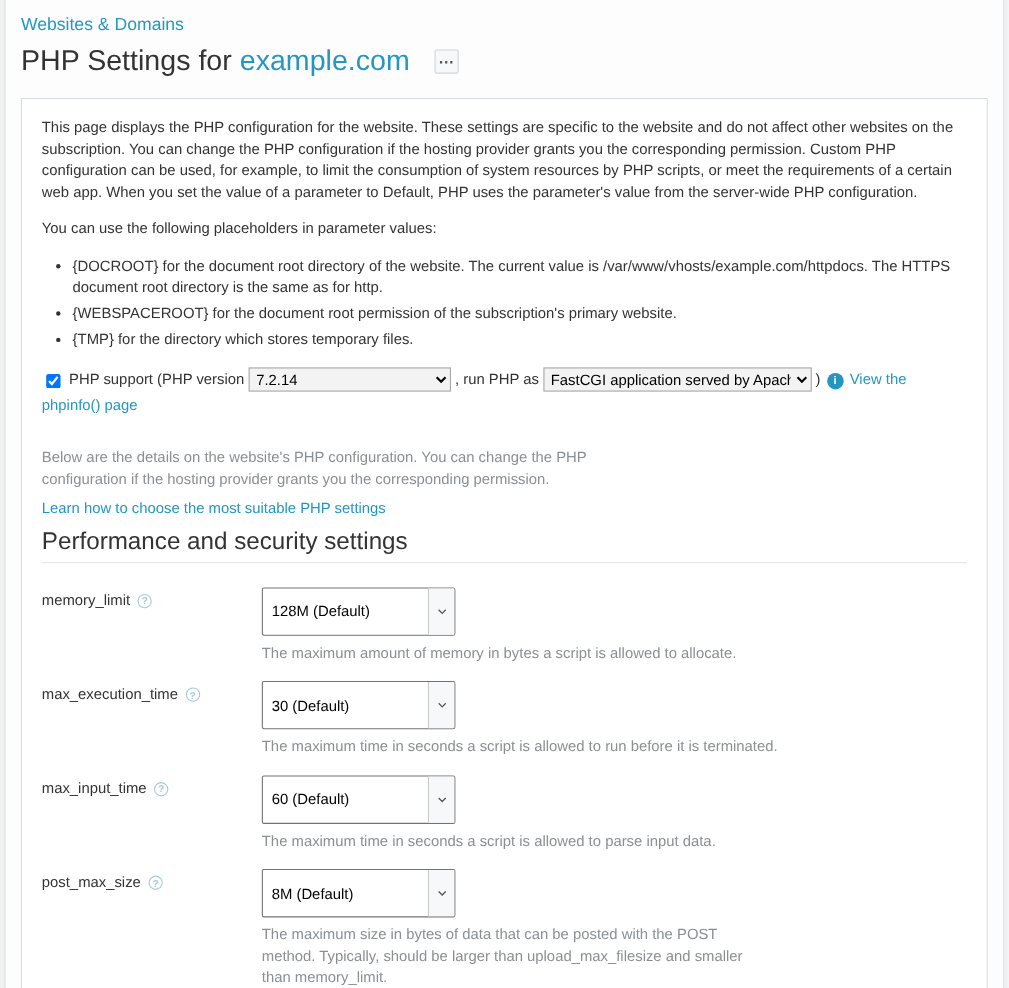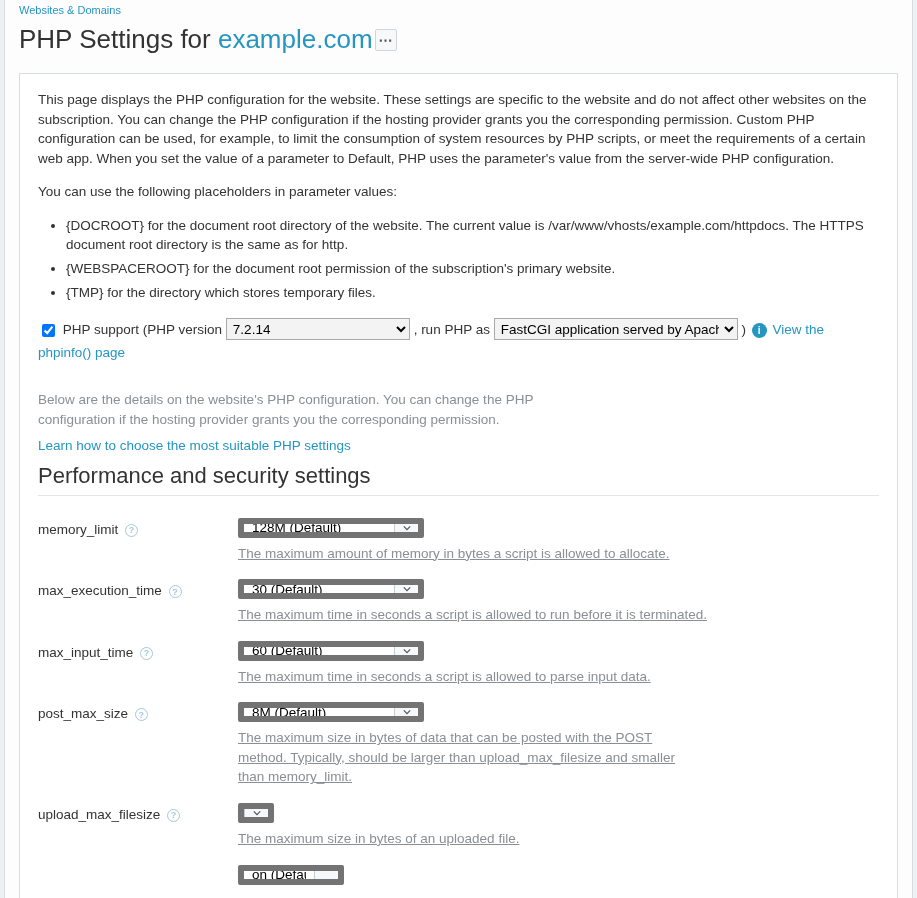--- a/index.html
+++ b/index.html
@@ -14,28 +14,28 @@
   }
   a { color: #2596c2; text-decoration: none; }
 
   .frame {
     background: #fdfdfd;
     border: 1px solid #d7dde2;
     border-top: none;
     margin: 0 4px;
   }
   .breadcrumb {
-    padding: 4px 14px 4px 14px;
-    font-size: 11px;
+    padding: 14px 14px 4px 14px;
+    font-size: 16px;
   }
   .title-bar {
     padding: 4px 14px 18px 14px;
     display: flex;
     align-items: center;
-    gap: 2px;
+    gap: 22px;
   }
   .title-bar h1 {
     font-weight: 300;
     font-size: 26px;
     margin: 0;
     color: #333;
   }
   .title-bar h1 .domain { color: #2596c2; }
   .btn-more {
     display:inline-flex; align-items:center; justify-content:center;
@@ -83,25 +83,25 @@
     margin-left:3px;
   }
   .muted { color:#8a8f94; line-height:1.45; }
   .section-divider { border:none; border-top:1px solid #e2e6e9; margin:6px 0 14px 0; }
 
   h2.section { font-weight:400; font-size:22px; margin:10px 0 0 0; color:#333; }
 
   .form-row { display:flex; align-items:flex-start; padding:8px 0; }
   .form-row .label { width:200px; flex:0 0 200px; padding-top:4px; }
   .form-row .field { flex:1 1 auto; max-width:520px; }
-  .form-row .hint  { margin-top:6px;text-decoration:underline; }
+  .form-row .hint  { margin-top:6px; }
 
   .combo {
     display:inline-flex; align-items:stretch;
-    border:6px solid #737373; border-radius:2px; height:20px;
+    border:1px solid #737373; border-radius:2px; height:44px;
     background:#fff;
   }
   .combo input {
     border:none; outline:none; padding:0 8px; font:inherit;
     background:transparent; height:100%;
   }
   .combo .caret {
     width:24px; border-left:1px solid #c6cbd0;
     display:flex; align-items:center; justify-content:center;
     background:#f7f8f9;

